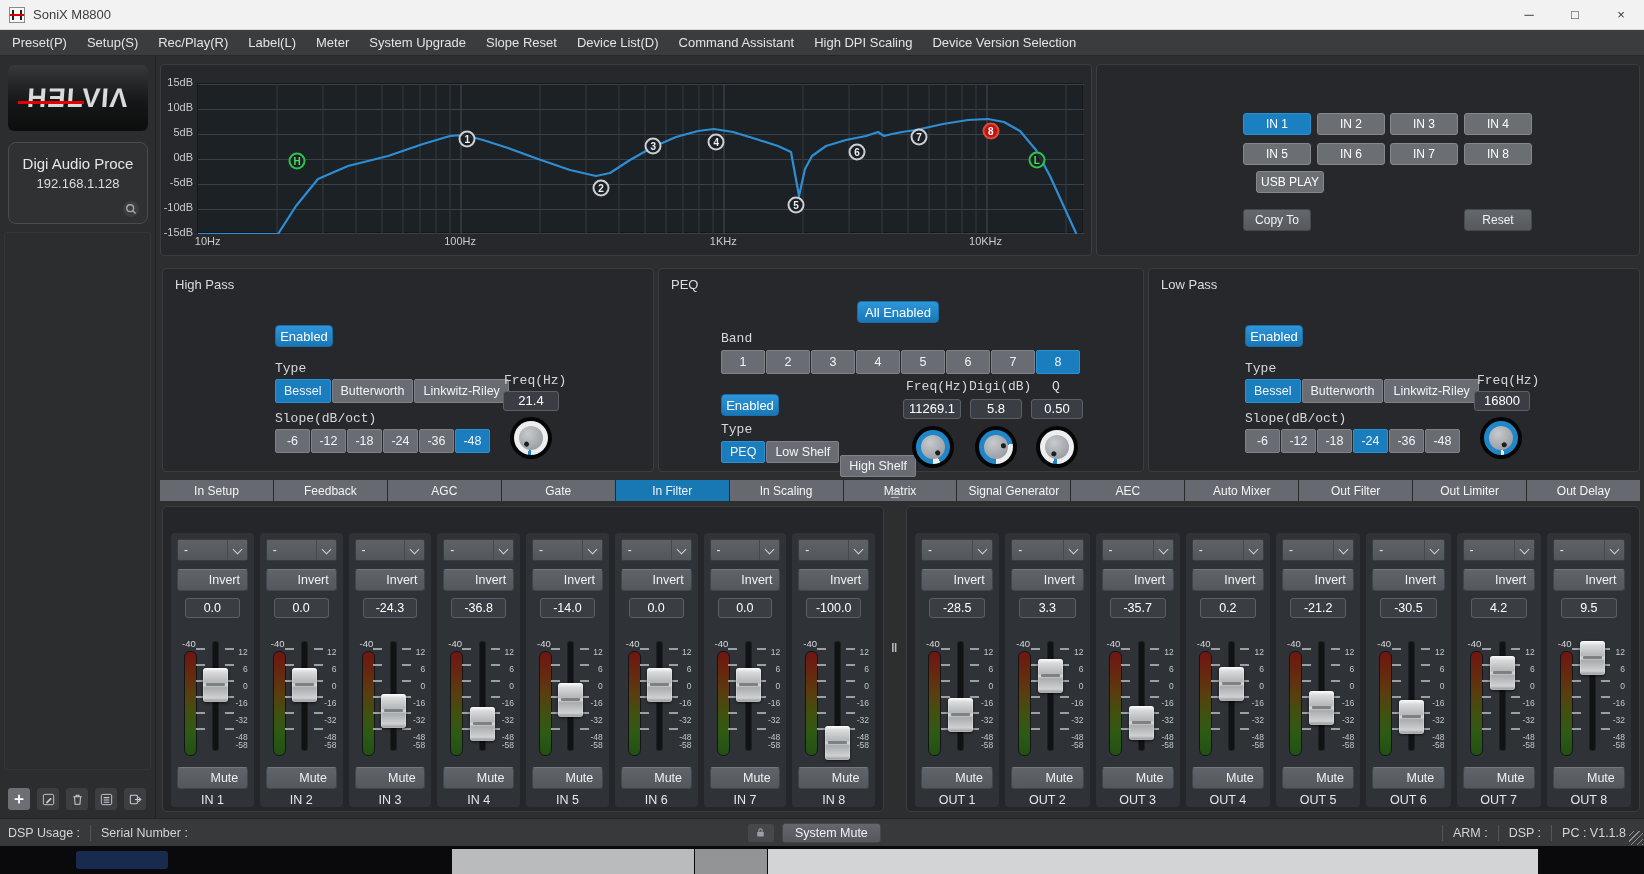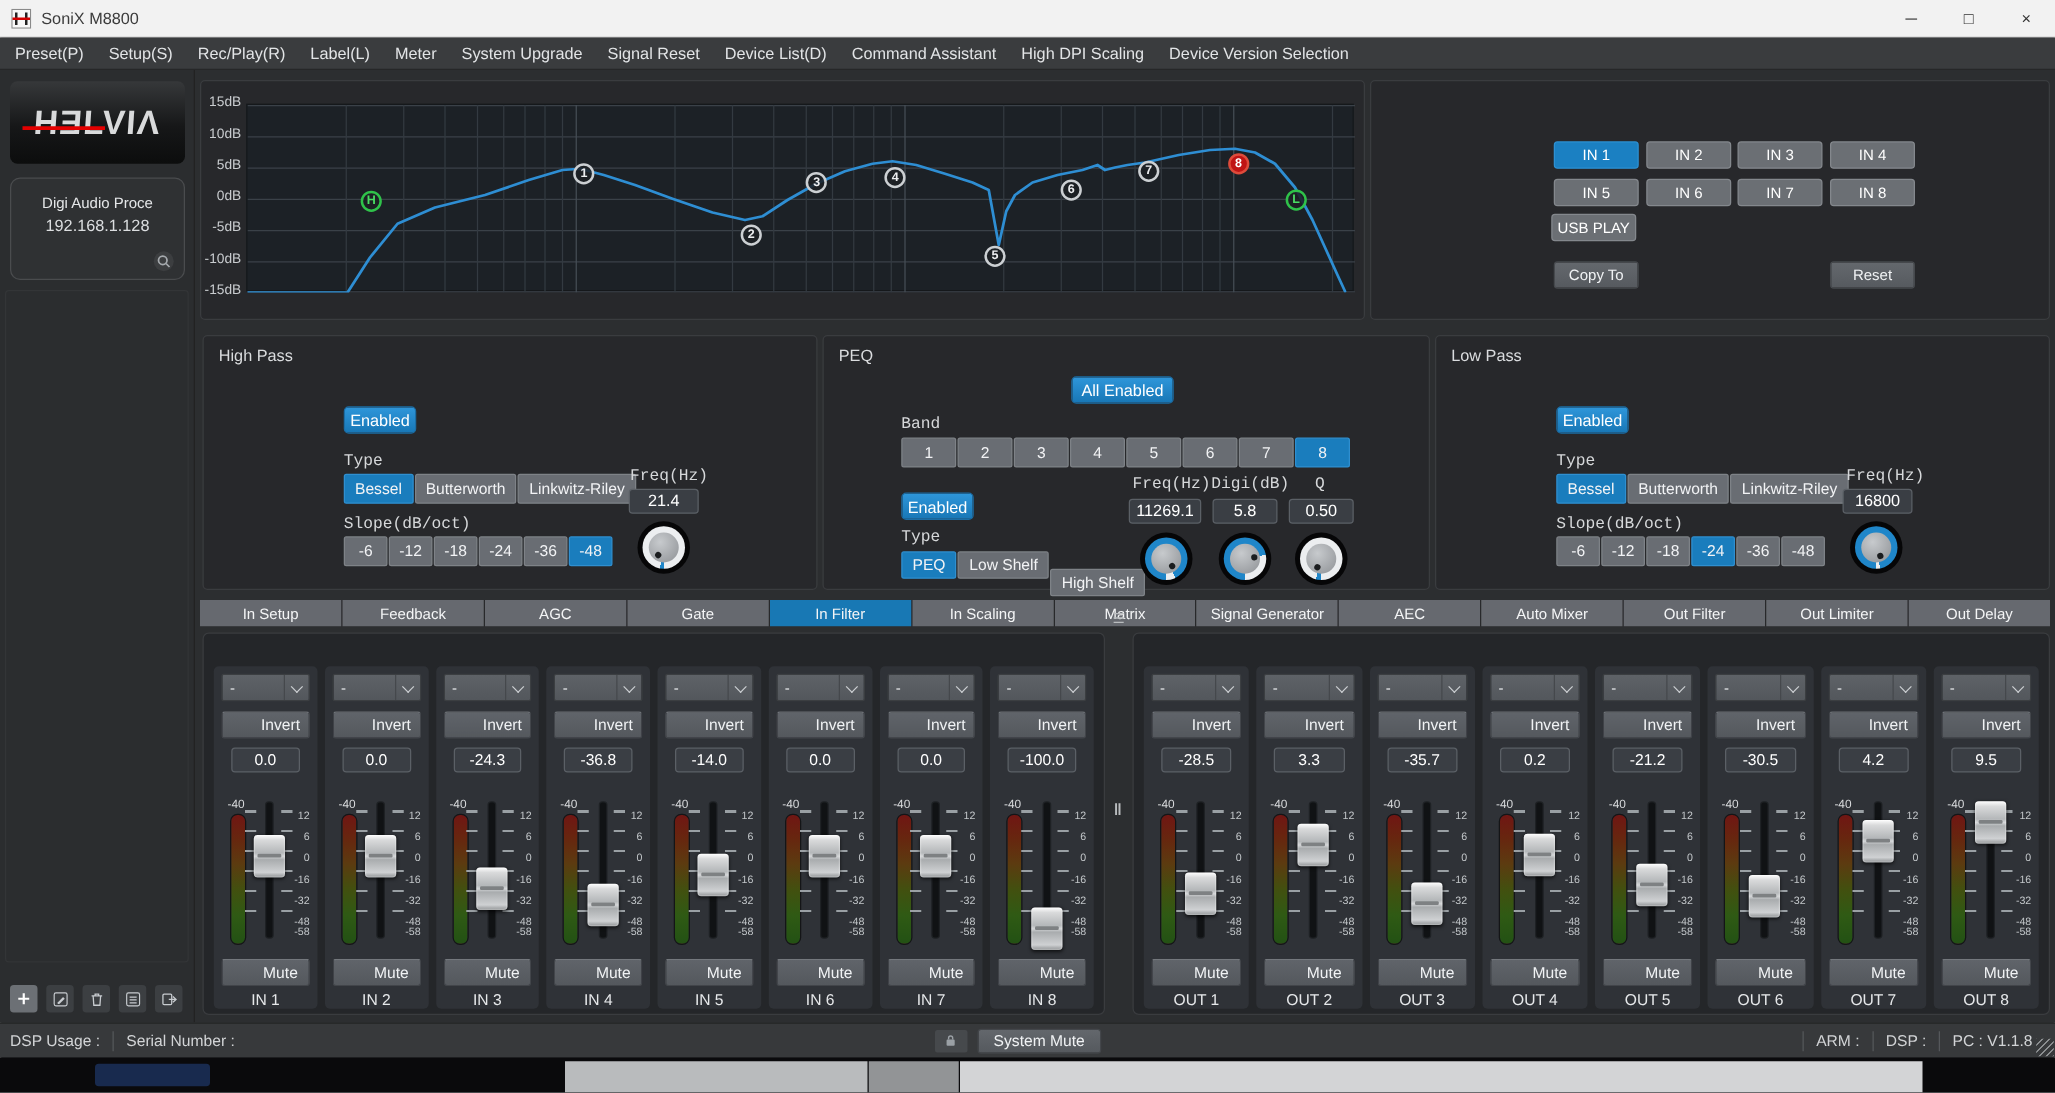--- a/index.html
+++ b/index.html
@@ -20,21 +20,21 @@
   
   .sidebar{position:absolute;left:0;top:56px;width:156px;bottom:56px;background:#2b2d2f;border-right:1px solid #222;}
   .content{position:absolute;left:156px;top:56px;right:0;bottom:56px;background:#2c2e30;}
   
   .logo-box{position:absolute;left:8px;top:9px;width:140px;height:66px;border-radius:6px;
             background:linear-gradient(180deg,#36383a,#161718 55%,#0c0d0d);display:flex;align-items:center;justify-content:center;position:absolute;}
   .logo-text{color:#d9dadb;font-size:27px;font-weight:bold;letter-spacing:1px;transform:skewX(-4deg);}
   .logo-line{position:absolute;left:10px;top:36px;width:66px;height:3px;background:#e30000;}
   .dev-card{position:absolute;left:8px;top:86px;width:140px;height:82px;border:1px solid #4a4c4e;border-radius:8px;
             background:#2f3133;}
-  .dev-name{display:block;text-align:center;margin-top:12px;font-size:12px;color:#e4e6e8;}
+  .dev-name{display:block;text-align:center;margin-top:12px;font-size:15px;color:#e4e6e8;}
   .dev-ip{display:block;text-align:center;margin-top:4px;font-size:13px;color:#dcdee0;}
   .dev-zoom{position:absolute;right:8px;bottom:6px;width:16px;height:16px;border-radius:50%;background:#3c3e40;display:flex;align-items:center;justify-content:center;}
   .dev-list{position:absolute;left:4px;top:176px;right:4px;bottom:48px;border:1px solid #333537;border-radius:3px;}
   .side-tools{position:absolute;left:8px;bottom:8px;display:flex;gap:7px;}
   .tool{width:22px;height:22px;border-radius:3px;display:flex;align-items:center;justify-content:center;}
   .tool.add{background:#6c7075;}
   .tool.flat{background:#3c3f42;}
   
   .panel{position:absolute;background:#27282b;border:1px solid #3a3c3f;border-radius:4px;}
   .graph-panel{left:4px;top:8px;width:932px;height:192px;}
@@ -158,21 +158,21 @@
     <span class="mi">Setup(S)</span>
 
     <span class="mi">Rec/Play(R)</span>
 
     <span class="mi">Label(L)</span>
 
     <span class="mi">Meter</span>
 
     <span class="mi">System Upgrade</span>
 
-    <span class="mi">Signal Reset</span>
+    <span class="mi">Slope Reset</span>
 
     <span class="mi">Device List(D)</span>
 
     <span class="mi">Command Assistant</span>
 
     <span class="mi">High DPI Scaling</span>
 
     <span class="mi">Device Version Selection</span>
 
 </div>
@@ -331,34 +331,45 @@
 
         <div class="marker mk-active" style="left: 89.6%; top: 32%;">
           <span>8</span>
         </div>
 
         <div class="marker mk-lp" style="left: 94.8%; top: 51%;">
           <span>L</span>
         </div>
 
     </div>
+    <div class="xlabels">
+
+        <span class="xtick" style="left: 1.2%;">10Hz</span>
+
+        <span class="xtick" style="left: 29.7%;">100Hz</span>
+
+        <span class="xtick" style="left: 59.4%;">1KHz</span>
+
+        <span class="xtick" style="left: 89%;">10KHz</span>
+
+    </div>
   </div>
 
   <div class="insel-panel" style="position:absolute;left:940px;top:8px;width:544px;height:192px;border:1px solid #3a3c3f;border-radius:4px;background:#27282b;">
     <div style="position:absolute;inset:0;">
       <div class="inbtn insel-pos active" style="left: 146px; top: 48px;">IN 1</div>
         <div class="inbtn insel-pos" style="left: 220px; top: 48px;">IN 2</div>
         <div class="inbtn insel-pos" style="left: 293px; top: 48px;">IN 3</div>
         <div class="inbtn insel-pos" style="left: 367px; top: 48px;">IN 4</div>
         <div class="inbtn insel-pos" style="left: 146px; top: 78px;">IN 5</div>
         <div class="inbtn insel-pos" style="left: 220px; top: 78px;">IN 6</div>
         <div class="inbtn insel-pos" style="left: 293px; top: 78px;">IN 7</div>
         <div class="inbtn insel-pos" style="left: 367px; top: 78px;">IN 8</div>
     </div>
-    <div class="inbtn" style="left:144px;top:106px;width:68px;">USB PLAY</div>
+    <div class="inbtn" style="left:159px;top:106px;width:68px;">USB PLAY</div>
     <div class="gbtn" style="left:146px;top:144px;width:68px;height:22px;">Copy To</div>
     <div class="gbtn" style="left:367px;top:144px;width:68px;height:22px;">Reset</div>
   </div>
 
   <div class="panel hp-panel">
     <span class="ptitle">High Pass</span>
     <div class="blue-btn" style="left:112px;top:56px;width:58px;height:22px;">Enabled</div>
     <span class="flabel" style="left:112px;top:92px;">Type</span>
     <div class="segrow" style="left:112px;top:110px;">
       <div class="seg active" style="padding:0 8px;">Bessel</div>

